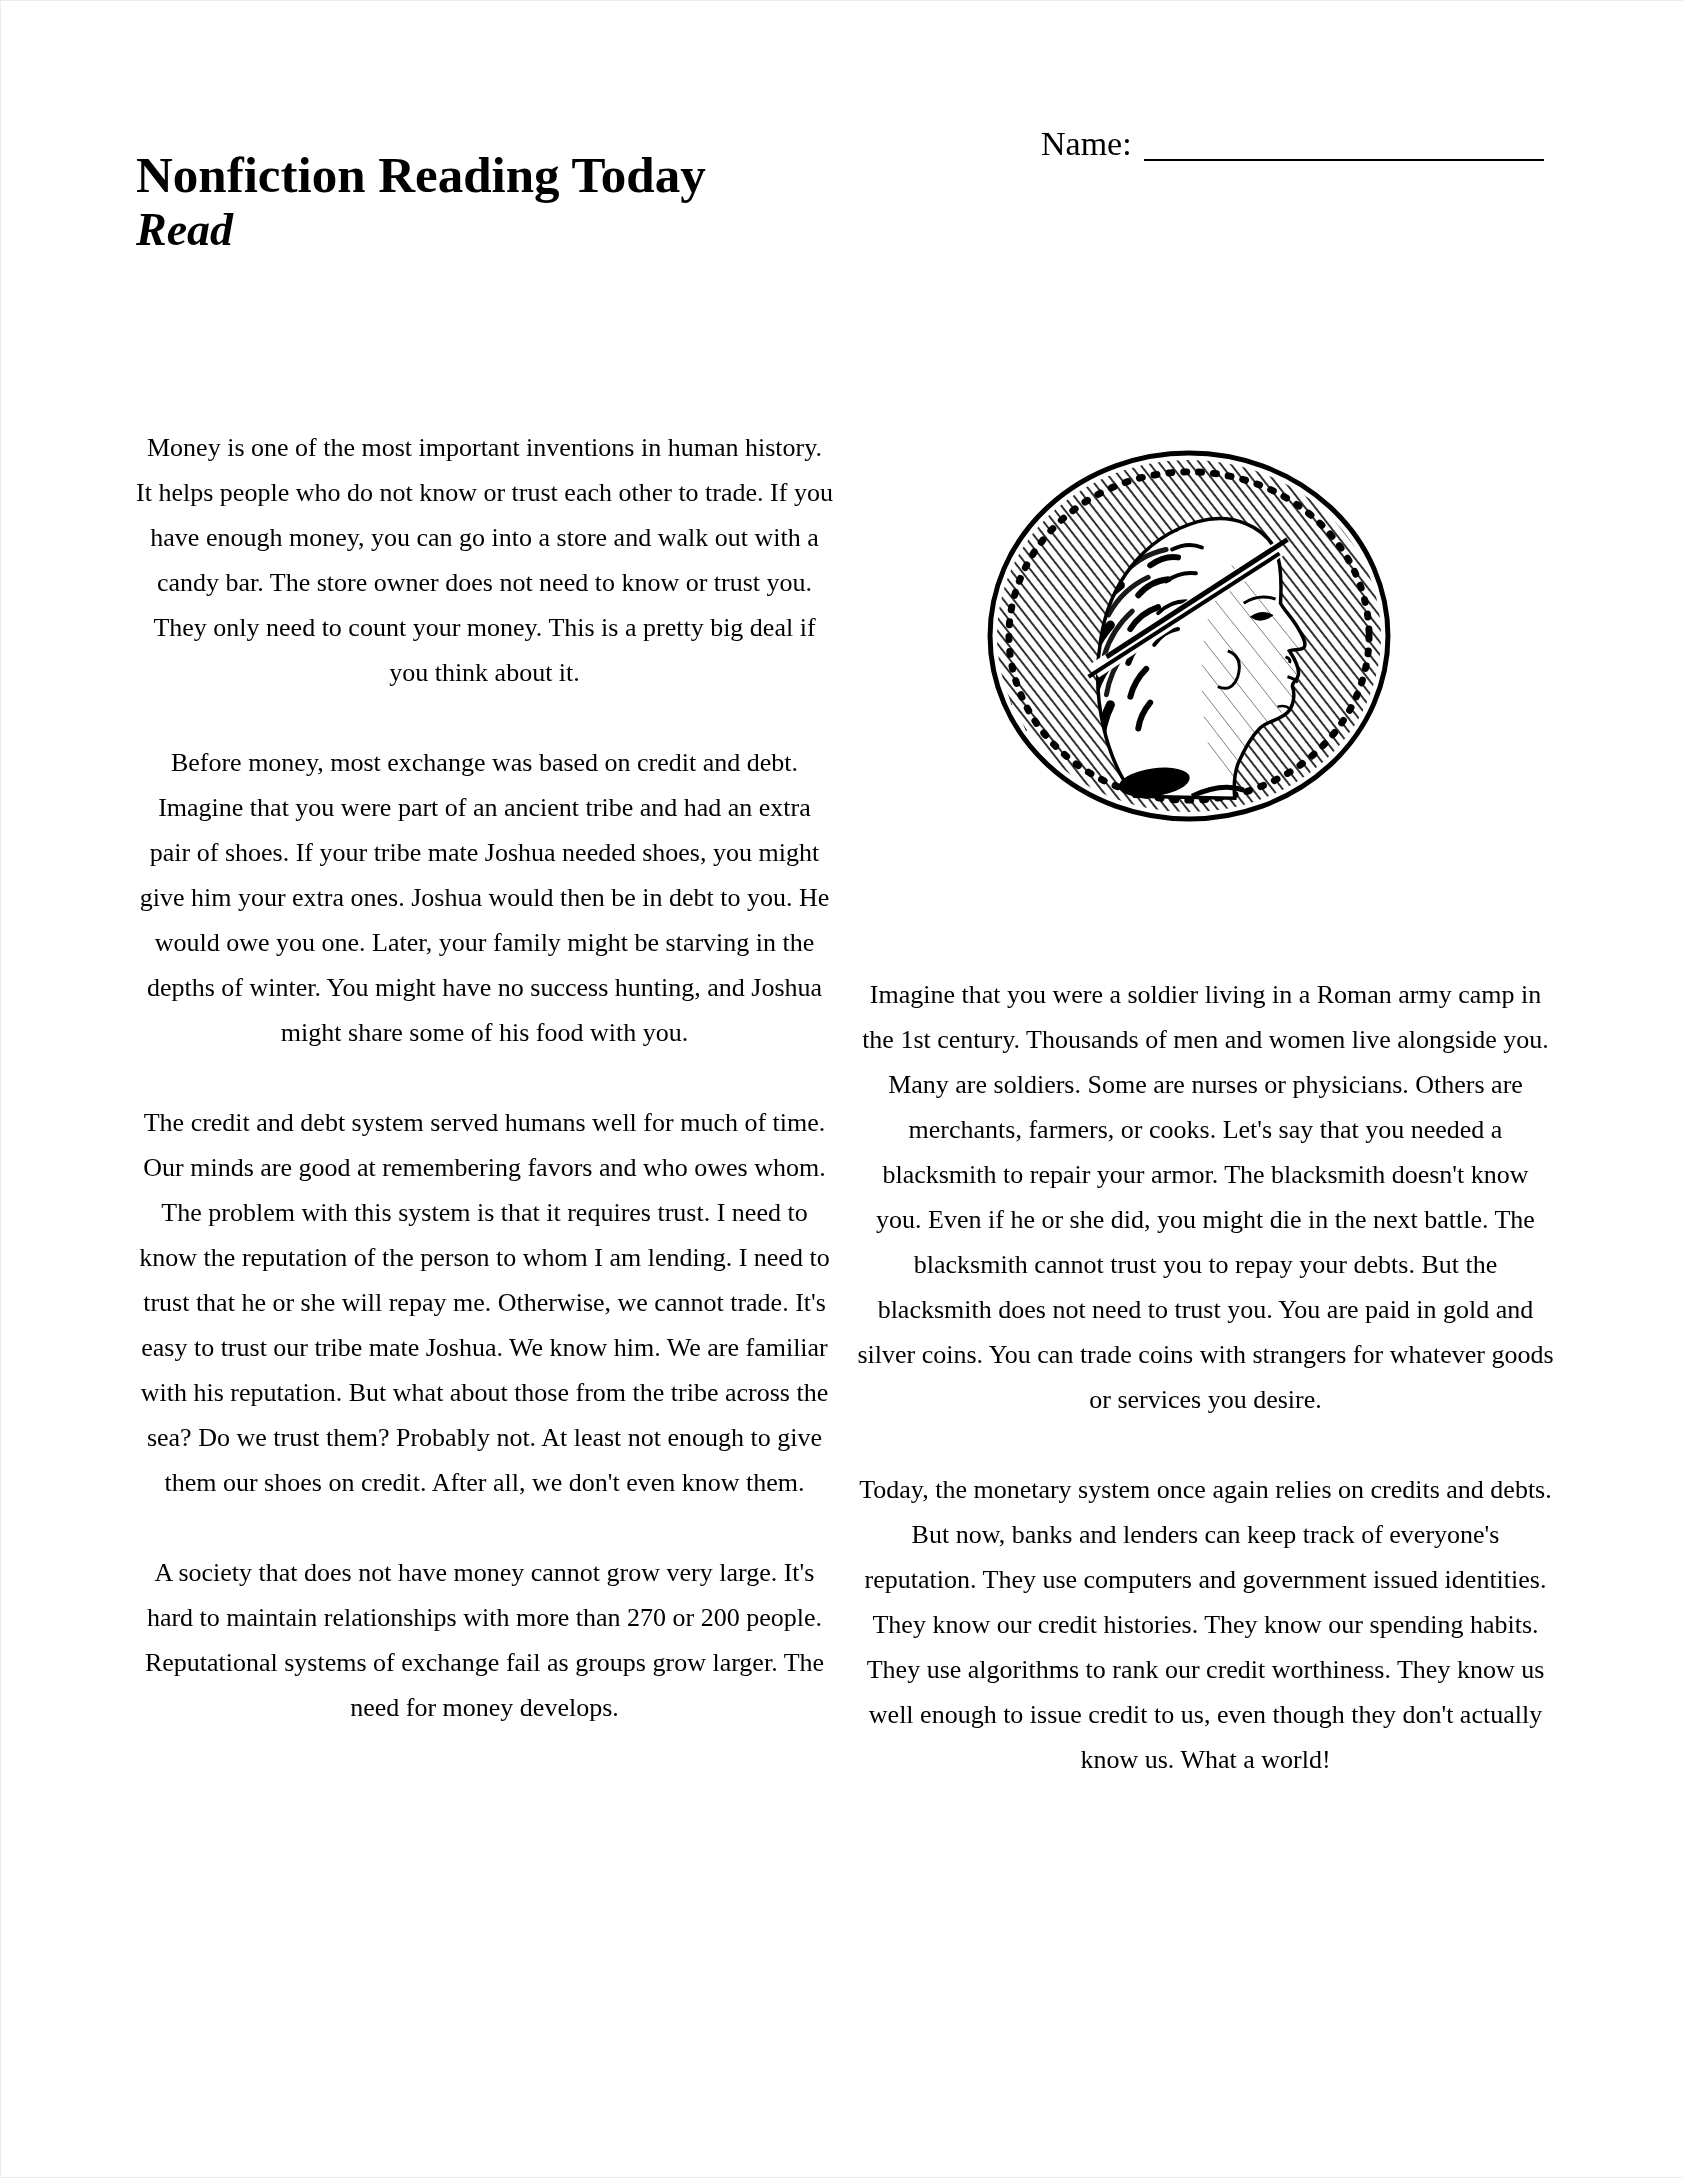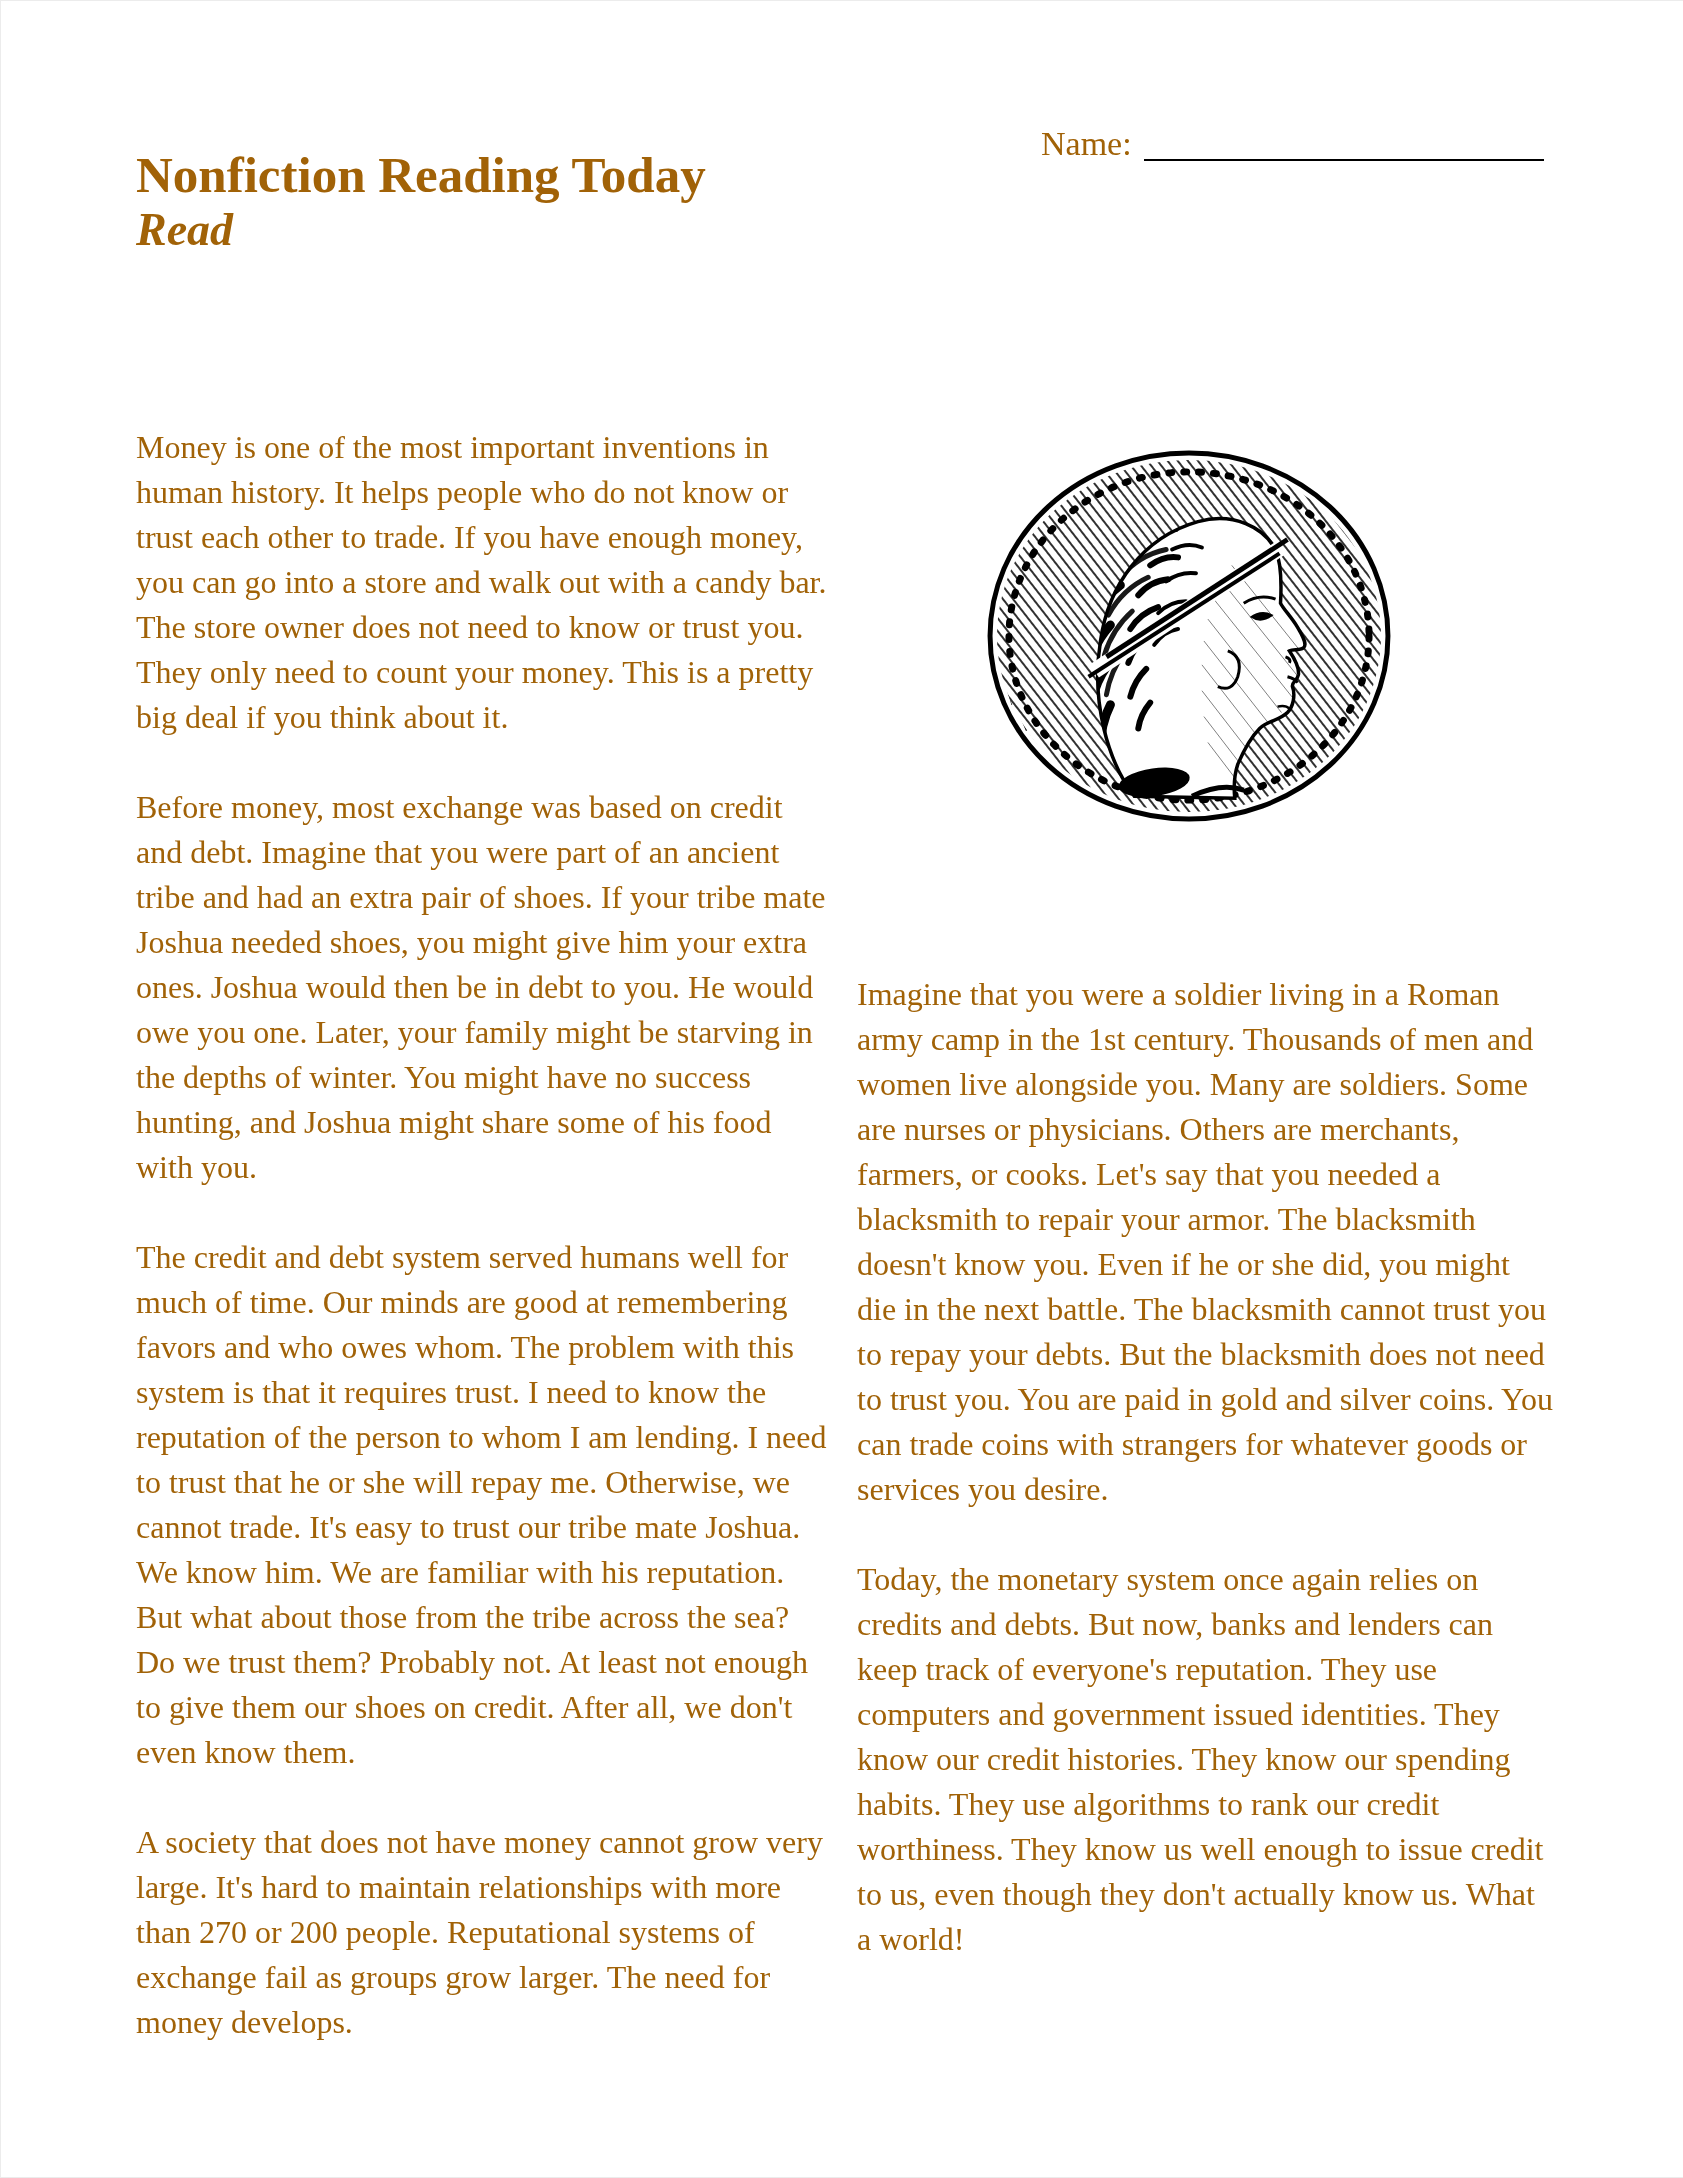--- a/index.html
+++ b/index.html
@@ -1,20 +1,20 @@
 <!DOCTYPE html>
 <html><head>
 <meta charset="utf-8">
 <style>
   html,body{margin:0;padding:0;background:#ffffff;}
   .page{
     position:relative;
     width:1684px;height:2178px;
     background:#ffffff;
-    color:#a16207;
+    color:#000000;
     font-family:"Liberation Serif", serif;
     overflow:hidden;
     box-shadow:inset 0 0 0 1px #ececec;
   }
   .name-row{
     position:absolute;left:1041px;top:121px;
     font-size:34px;line-height:45px;white-space:nowrap;
   }
   .name-line{
     display:inline-block;width:400px;height:1em;
@@ -28,21 +28,21 @@
     position:absolute;left:136px;top:205px;margin:0;
     font-size:46px;font-weight:bold;font-style:italic;line-height:1.1;
   }
   .directions{
     position:absolute;left:136px;top:279px;width:1294px;margin:0;
     font-size:33px;line-height:45px;
   }
   .directions b{font-weight:bold;}
   .col{
     position:absolute;width:697px;
-    font-size:32px;line-height:45px;text-align:left;
+    font-size:26px;line-height:45px;text-align:center;
   }
   .col p{margin:0 0 45px 0;}
   .col-left{left:136px;top:425px;}
   .col-right{left:857px;top:972px;}
   .coin-figure{
     position:absolute;left:983px;top:446px;width:412px;height:380px;margin:0;
   }
   .coin-figure svg{display:block;width:100%;height:100%;}
 </style>
 </head>

